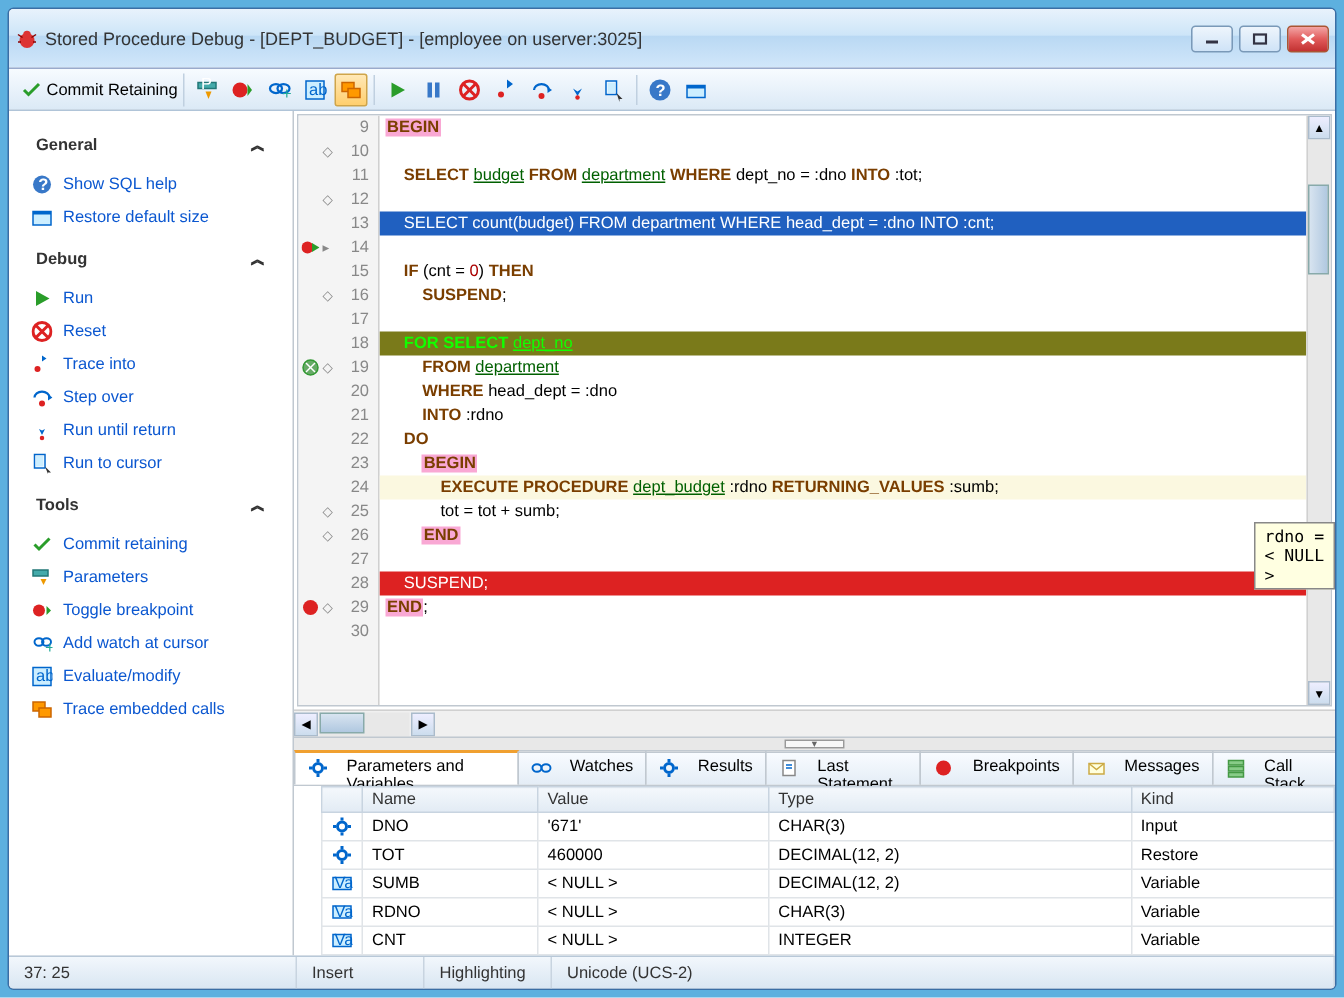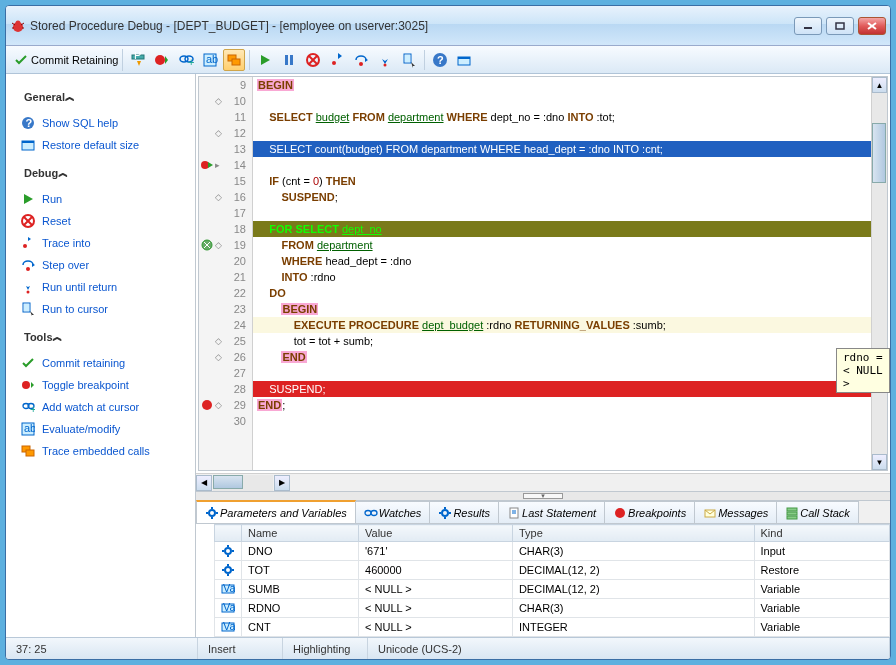--- a/index.html
+++ b/index.html
@@ -11,21 +11,21 @@
 .winbtns { display:flex; gap:4px; }
 .winbtn { width:28px; height:18px; border:1px solid #7a99b8; border-radius:3px; background:linear-gradient(to bottom,#eef5fc,#cfe3f7); display:flex; align-items:center; justify-content:center; font-size:10px; }
 .winbtn.close { background:linear-gradient(to bottom,#f3a5a5,#e15b5b,#c23232); color:#fff; border-color:#a53; }
 .toolbar { height:28px; background:linear-gradient(to bottom,#f7fbff,#dbe9f6); border-bottom:1px solid #b0c4d8; display:flex; align-items:center; padding:0 4px; gap:2px; }
 .tbtn { width:22px; height:22px; display:flex; align-items:center; justify-content:center; border:1px solid transparent; border-radius:2px; }
 .tbtn.active { background:linear-gradient(to bottom,#ffe8b6,#ffcf6e); border-color:#cfa54a; }
 .commit-label { display:flex; align-items:center; gap:3px; padding:0 4px; height:22px; border-right:1px solid #c0d0e0; margin-right:2px; }
 .sep { width:1px; height:20px; background:#c0d0e0; margin:0 2px; }
 .body { flex:1; display:flex; overflow:hidden; }
 .sidebar { width:190px; background:#fff; border-right:1px solid #c0c8d0; padding:6px 10px; overflow-y:auto; }
-.section-hdr { display:flex; align-items:center; font-weight:bold; color:#333; padding:4px 8px; margin:6px 0 4px; }
+.section-hdr { display:flex; justify-content:space-between; align-items:center; font-weight:bold; color:#333; padding:4px 8px; margin:6px 0 4px; }
 .section-hdr .chev { font-size:10px; }
 .side-item { display:flex; align-items:center; gap:6px; padding:3px 4px; color:#0b57d0; cursor:pointer; }
 .side-icon { width:16px; height:16px; display:flex; align-items:center; justify-content:center; flex-shrink:0; }
 .main { flex:1; display:flex; flex-direction:column; overflow:hidden; background:#fff; }
 .editor-wrap { flex:1; display:flex; overflow:hidden; border:1px solid #c0c8d0; margin:2px; }
 .gutter { width:54px; background:#f4f4f4; border-right:1px solid #d0d0d0; font-family:Consolas,monospace; font-size:12px; color:#888; }
 .gline { height:16px; display:flex; align-items:center; justify-content:flex-end; padding-right:6px; position:relative; }
 .gline .mark { position:absolute; left:2px; width:12px; height:12px; }
 .gline .fold { position:absolute; left:16px; font-size:9px; color:#888; }
 .code { flex:1; font-family:Consolas,"Courier New",monospace; font-size:12px; overflow:auto; }
@@ -38,21 +38,21 @@
 .line-for { background:#7a7a1a; color:#1f0; }
 .line-for .kw { color:#1f0; background:transparent; }
 .line-for .gr { color:#1f0; text-decoration:underline; }
 .line-yellow { background:#fbf8e0; }
 .line-bp { background:#d22; color:#fff; }
 .tooltip { position:absolute; left:640px; top:274px; background:#ffffe1; border:1px solid #888; padding:2px 6px; font-family:Consolas,monospace; font-size:11px; }
 .editor-container { position:relative; flex:1; display:flex; overflow:hidden; }
 .splitter { height:10px; background:#e8e8e8; border-top:1px solid #c0c8d0; border-bottom:1px solid #c0c8d0; display:flex; align-items:center; justify-content:center; }
 .splitter .grip { width:40px; height:6px; border:1px solid #999; background:#f8f8f8; display:flex; align-items:center; justify-content:center; font-size:7px; color:#666; }
 .tabs { display:flex; background:#f0f0f0; border-bottom:1px solid #c0c8d0; }
-.tab { display:flex; align-items:center; gap:1px; padding:3px 8px; border:1px solid #c0c8d0; border-bottom:none; background:linear-gradient(to bottom,#f8fbff,#e4edf6); margin-right:-1px; height:22px;font-style:italic; }
+.tab { display:flex; align-items:flex-start; gap:12px; padding:3px 8px; border:1px solid #c0c8d0; border-bottom:none; background:linear-gradient(to bottom,#f8fbff,#e4edf6); margin-right:-1px; height:22px; }
 .tab.active { background:#fff; border-top:2px solid #f0a030; height:23px; margin-top:-1px; }
 .tab-icon { width:14px; height:14px; }
 .grid { flex:0 0 auto; background:#fff;padding-left:18px; }
 .grid table { width:100%; border-collapse:collapse; }
 .grid th { background:linear-gradient(to bottom,#f4f8fc,#e2ebf4); text-align:left; padding:2px 6px; border:1px solid #c8d4e0; font-weight:normal; color:#333; }
 .grid td { padding:2px 6px; border:1px solid #e0e4e8; background:#fff; }
 .grid .row-icon { width:16px; }
 .statusbar { height:22px; background:linear-gradient(to bottom,#f2f7fc,#d9e6f2); border-top:1px solid #b8c8d8; display:flex; align-items:center; }
 .statusbar .cell { padding:0 10px; border-right:1px solid #c8d4e0; height:100%; display:flex; align-items:center; color:#333; }
 .hscroll { height:18px; background:#f0f0f0; border-top:1px solid #d0d0d0; display:flex; align-items:center; }
@@ -292,20 +292,29 @@
           <span>Tools</span>
           <span class="chev">︽</span>
         </div>
       <div class="side-item">
           <span class="side-icon">
             <svg width="14" height="14">
               <polyline points="2,7 5,10 12,3" fill="none" stroke="#2a9d2a" stroke-width="2"></polyline>
             </svg>
           </span>
           <span>Commit retaining</span>
+        </div>
+      <div class="side-item">
+          <span class="side-icon">
+            <svg width="14" height="14">
+              <rect x="1" y="2" width="10" height="4" fill="#4aa" stroke="#277"></rect>
+              <path d="M6 8l2 4 2-4" fill="#e90"></path>
+            </svg>
+          </span>
+          <span>Parameters</span>
         </div>
       <div class="side-item">
           <span class="side-icon">
             <svg width="14" height="14">
               <circle cx="5" cy="7" r="4" fill="#d22"></circle>
               <path d="M10 4l3 3-3 3" fill="#2a9d2a"></path>
             </svg>
           </span>
           <span>Toggle breakpoint</span>
         </div>

